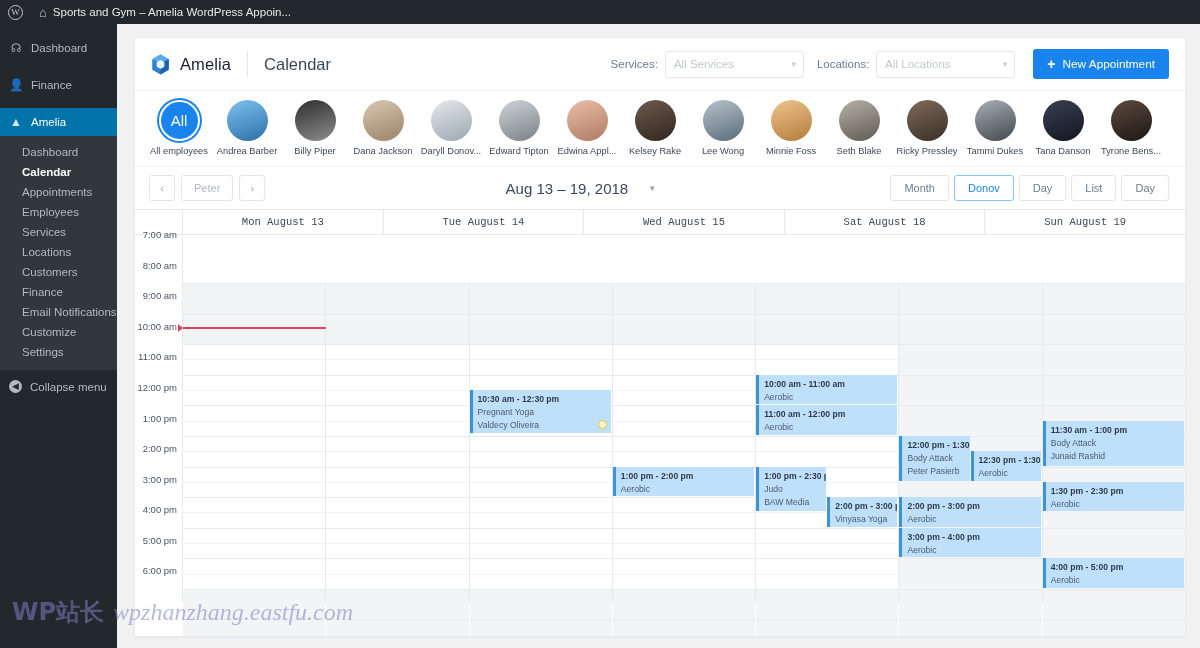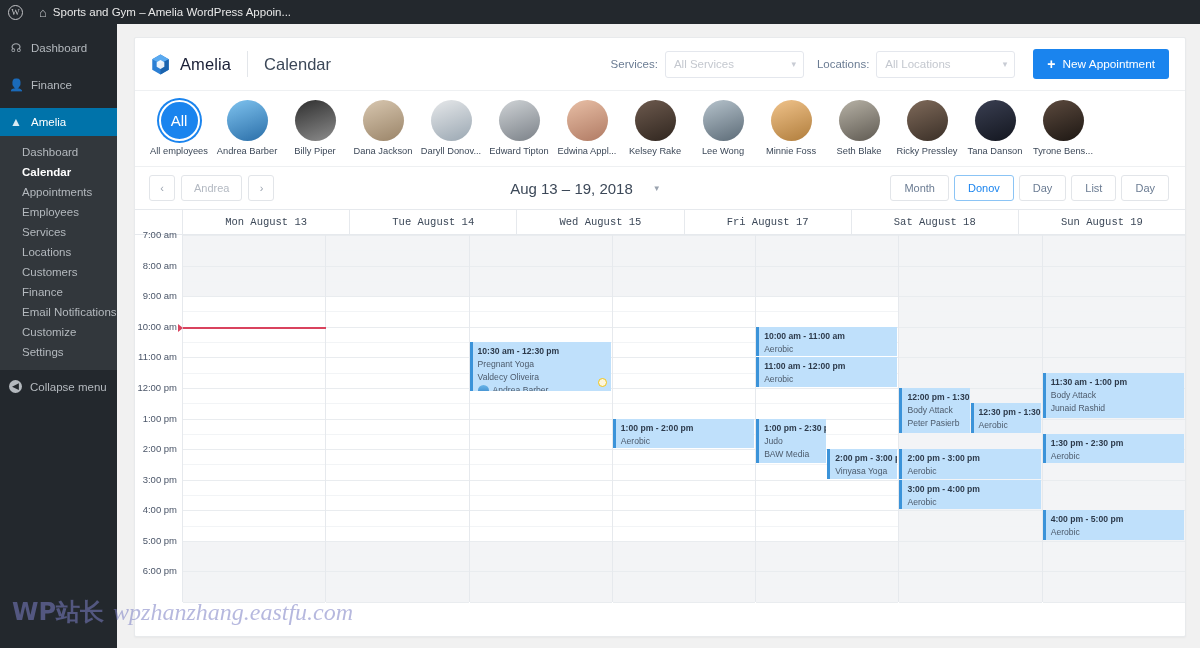--- a/index.html
+++ b/index.html
@@ -154,21 +154,21 @@
   }
   .day-head:last-child { border-right: none; }
 
   #cal-body { position: relative; height: 367px; display: flex; }
   #gutter { width: 48px; flex: none; position: relative; border-right: 1px solid #e6e9ed; }
   .slot-label {
     position: absolute; right: 5px; font-size: 9.5px; color: #4a5568;
     transform: translateY(-6px);
   }
   #cols { flex: 1; display: flex; position: relative; }
-  .day-col { flex: 1; position: relative; border-right: 1px solid #e6e9ed; }
+  .day-col { flex: 1; position: relative; border-right: 1px solid #e6e9ed; margin-top: 48px; }
   .day-col:last-child { border-right: none; }
   .hr-line { position: absolute; left: 0; right: 0; height: 1px; background: #e9ecef; }
   .hr-line.half { background: #f2f4f6; }
   .shade { position: absolute; left: 0; right: 0; background: #f3f4f6; }
 
   
   #now-line {
     position: absolute; height: 2px; background: #d9435e; z-index: 6;
   }
   #now-arrow {
@@ -335,33 +335,37 @@
         </div>
         <div class="emp">
           <div class="emp-av" style="background: linear-gradient(160deg, rgb(183, 178, 166), rgb(95, 90, 82));"></div>
           <div class="emp-name">Seth Blake</div>
         </div>
         <div class="emp">
           <div class="emp-av" style="background: linear-gradient(160deg, rgb(127, 106, 90), rgb(58, 47, 39));"></div>
           <div class="emp-name">Ricky Pressley</div>
         </div>
         <div class="emp">
+          <div class="emp-av" style="background: linear-gradient(160deg, rgb(167, 176, 182), rgb(65, 72, 78));"></div>
+          <div class="emp-name">Tammi Dukes</div>
+        </div>
+        <div class="emp">
           <div class="emp-av" style="background: linear-gradient(160deg, rgb(58, 63, 82), rgb(19, 22, 31));"></div>
           <div class="emp-name">Tana Danson</div>
         </div>
         <div class="emp">
           <div class="emp-av" style="background: linear-gradient(160deg, rgb(92, 74, 62), rgb(29, 23, 19));"></div>
           <div class="emp-name">Tyrone Bens...</div>
         </div>
       </div>
 
     <div id="cal-toolbar">
       <div class="nav-btns">
         <button class="nav-btn">‹</button>
-        <button class="nav-btn today">Andrea</button>
+        <button class="nav-btn today">Peter</button>
         <button class="nav-btn">›</button>
       </div>
       <div class="tb-center">
         <span class="range-title">Aug 13 – 19, 2018</span>
         <span class="range-caret">▼</span>
       </div>
       <div class="view-btns">
           <button class="view-btn">Month</button>
           <button class="view-btn active">Donov</button>
           <button class="view-btn">Day</button>
@@ -369,21 +373,20 @@
           <button class="view-btn">Day</button>
         </div>
     </div>
 
     <div id="cal-wrap">
       <div id="cal-head">
         <div class="gut-head"></div>
       <div class="day-head">Mon August 13</div>
           <div class="day-head">Tue August 14</div>
           <div class="day-head">Wed August 15</div>
-          <div class="day-head">Fri August 17</div>
           <div class="day-head">Sat August 18</div>
           <div class="day-head">Sun August 19</div>
         </div>
       <div id="cal-body">
         <div id="gutter">
             <div class="slot-label" style="top: 0px;">7:00 am</div>
             <div class="slot-label" style="top: 30.5833px;">8:00 am</div>
             <div class="slot-label" style="top: 61.1667px;">9:00 am</div>
             <div class="slot-label" style="top: 91.75px;">10:00 am</div>
             <div class="slot-label" style="top: 122.333px;">11:00 am</div>
@@ -475,21 +478,21 @@
               <div class="hr-line half" style="top: 229.375px;"></div>
               <div class="hr-line" style="top: 244.667px;"></div>
               <div class="hr-line half" style="top: 259.958px;"></div>
               <div class="hr-line" style="top: 275.25px;"></div>
               <div class="hr-line half" style="top: 290.542px;"></div>
               <div class="hr-line" style="top: 305.833px;"></div>
               <div class="hr-line half" style="top: 321.125px;"></div>
               <div class="hr-line" style="top: 336.417px;"></div>
               <div class="hr-line half" style="top: 351.708px;"></div>
               <div class="hr-line" style="top: 367px;"></div>
-              <div class="ev" style="top: 107.042px; height: 49px; left: 0%; width: calc(100% - 1px);">
+              <div class="ev" style="top: 107.042px; height: 43px; left: 0%; width: calc(100% - 1px);">
                 <div class="t">10:30 am - 12:30 pm</div>
                 <div class="n">Pregnant Yoga</div>
                 <div class="n">Valdecy Oliveira</div>
                 <div class="who">
                   <span class="dot"></span>
                   <span>Andrea Barber</span>
                 </div>
                 <span class="badge"></span>
               </div>
             </div>

